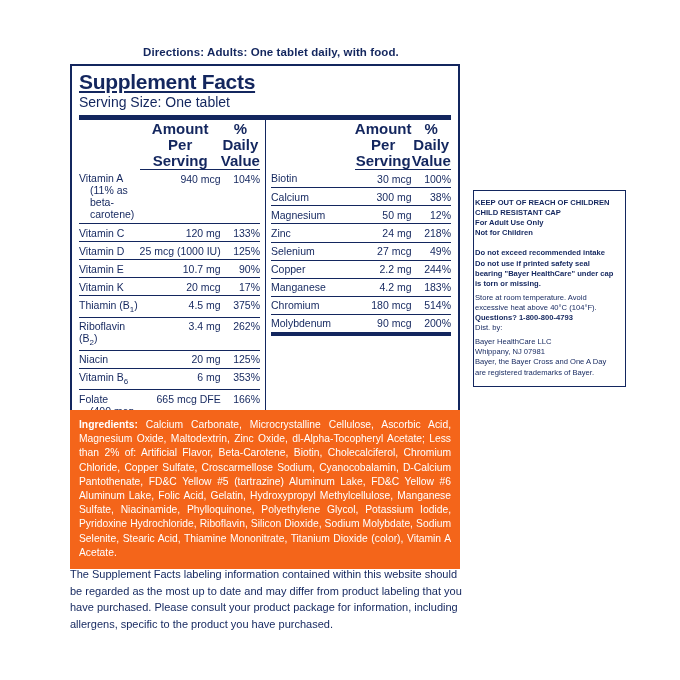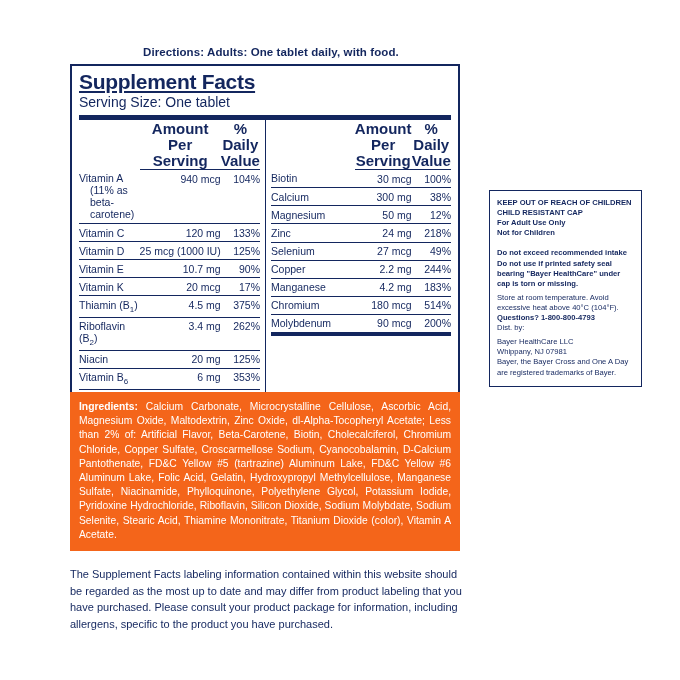--- a/index.html
+++ b/index.html
@@ -92,21 +92,21 @@
   td.dv { text-align: right; white-space: nowrap; width: 22%; }
   .sub { font-size: 8px; vertical-align: sub; }
   .indent { display: block; padding-left: 11px; }
   tr.thickbottom td { border-bottom: 4px solid #13265e; }
   tr.lastrow td { border-bottom: none; }
 
   
   .ingredients {
     position: absolute;
     left: 70px;
-    top: 392px;
+    top: 410px;
     width: 390px;
     background: #f4651a;
     color: #ffffff;
     box-sizing: border-box;
     padding: 8px 9px 9px 9px;
     font-size: 10.3px;
     line-height: 1.38;
     text-align: justify;
   }
   .ingredients b { font-weight: bold; }
@@ -118,26 +118,26 @@
     top: 566px;
     width: 395px;
     font-size: 11px;
     line-height: 1.5;
     color: #13265e;
   }
 
   
   .warning {
     position: absolute;
-    left: 489px;
+    left: 473px;
     top: 190px;
     width: 153px;
     border: 1px solid #13265e;
     box-sizing: border-box;
-    padding: 7px 7px 8px 7px;
+    padding: 7px 7px 8px 1px;
     font-size: 7.6px;
     line-height: 1.33;
     color: #13265e;
   }
   .warning .b { font-weight: bold; }
   .warning .gap { display: block; height: 4px; }
 </style>
 </head>
 <body>
 

